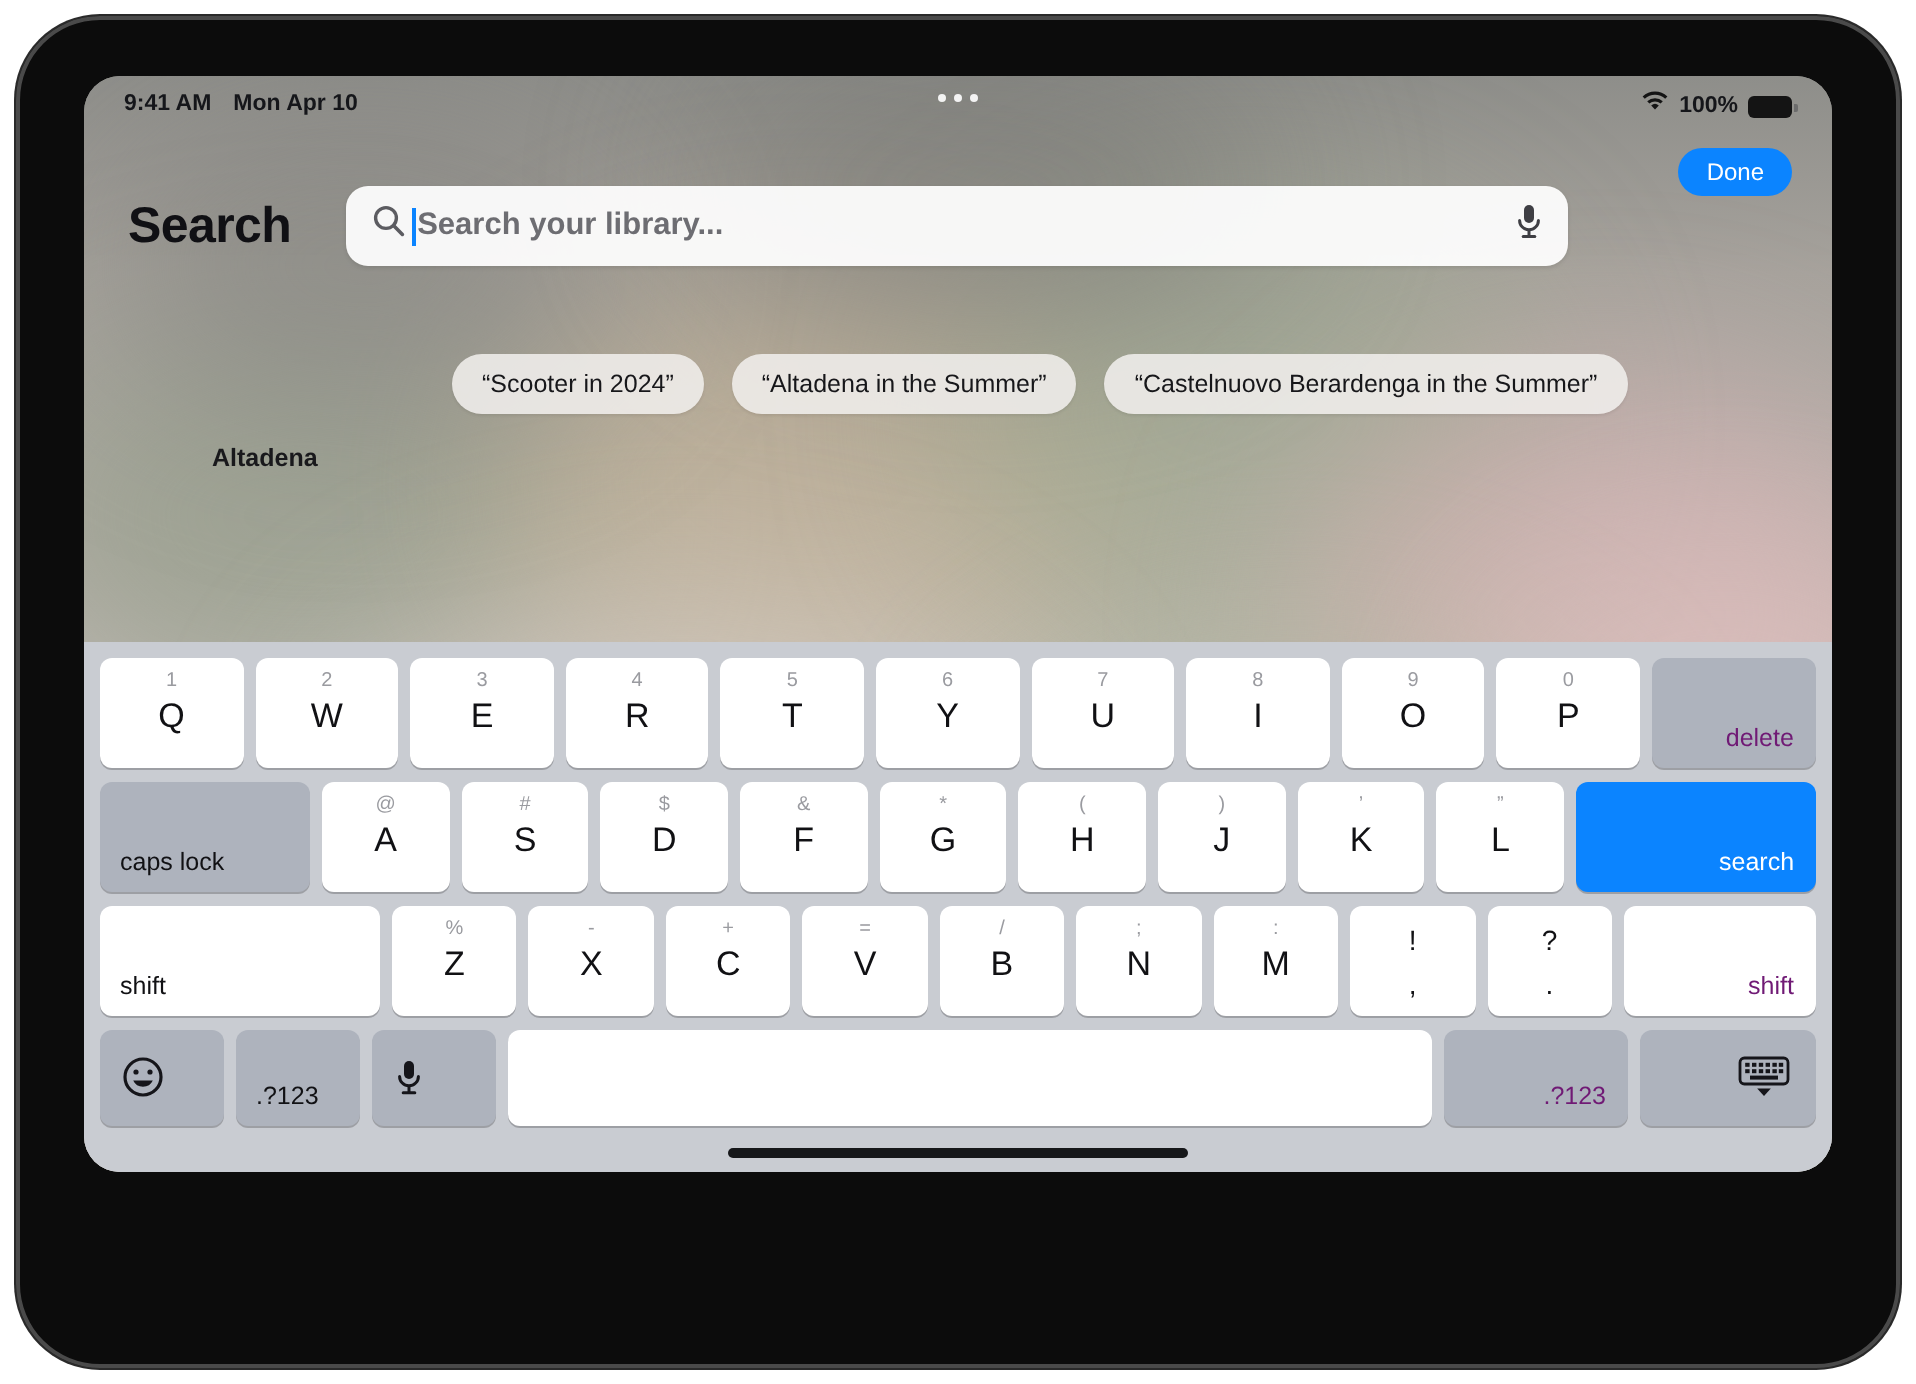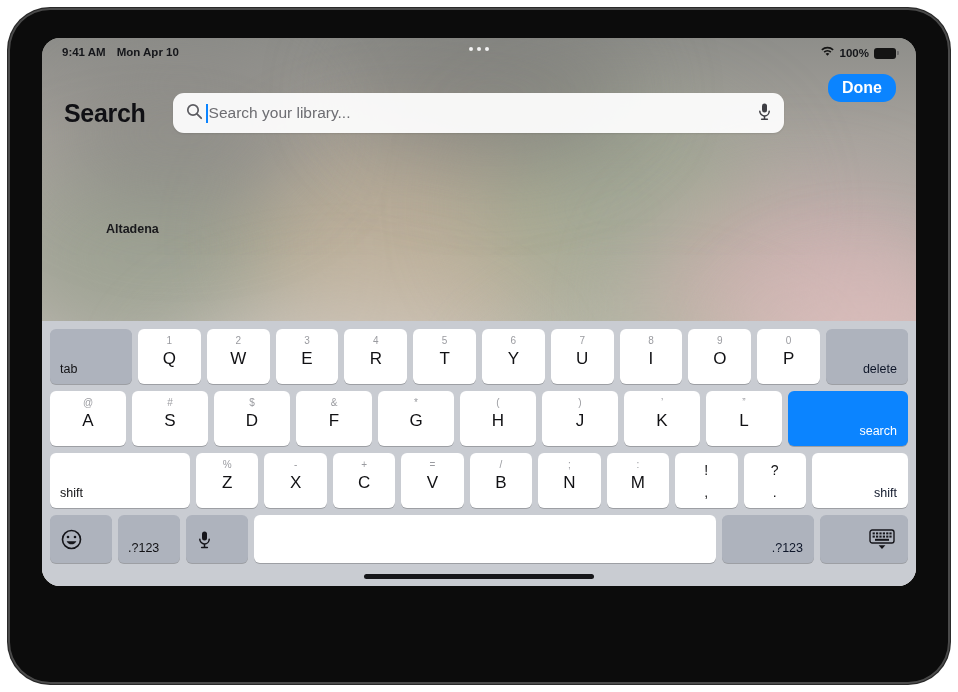--- a/index.html
+++ b/index.html
@@ -55,39 +55,40 @@
   }
   .battery-shell::after {
     content: ""; position: absolute; right: -3px; top: 3.5px;
     width: 2px; height: 4px; border-radius: 0 1px 1px 0; background: #6c6c6c;
   }
 
   
   #done-button {
     position: absolute; right: 20px; top: 36px;
     background: #0b84ff; color: #fff;
-    font-size: 16px; font-weight: bold;
+    font-size: 12px; font-weight: normal;
     padding: 5px 14px; border-radius: 13px;
     cursor: pointer;
   }
 
   
   #search-header {
     position: absolute; left: 0; right: 0; top: 52px; height: 46px;
     display: flex; align-items: center; padding: 0 22px;
   }
   #page-title { font-size: 25px; font-weight: bold; color: #101014; letter-spacing: -0.3px; }
   #search-field {
     margin-left: 27px;
     width: 611px; height: 40px;
     background: rgba(255,255,255,0.93);
     border-radius: 11px;
     display: flex; align-items: center;
     padding: 0 12px 0 13px;
     box-shadow: 0 1px 2px rgba(0,0,0,0.10);
+    font-weight: bold;
   }
   #search-placeholder { color: #6d6d72; font-size: 15.5px; }
   .caret {
     width: 2px; height: 19px; background: #0b84ff;
     margin-left: 3px; margin-right: 1px;
   }
   #mic-icon-field { margin-left: auto; }
 
   
   #suggestions {
@@ -192,21 +193,21 @@
     text-align: center; font-size: 17px; color: #111114;
   }
   .key .alt {
     position: absolute; left: 0; right: 0; top: 6px;
     text-align: center; font-size: 10px; color: #9a9ba0;
   }
   .key .corner-bl {
     position: absolute; left: 10px; bottom: 8px; font-size: 12.5px; color: #111114;
   }
   .key .corner-br {
-    position: absolute; right: 11px; bottom: 8px; font-size: 12.5px; color: #0f172a;
+    position: absolute; right: 11px; bottom: 8px; font-size: 12.5px; color: #701a75;
   }
   .key.blue .corner-br { color: #ffffff; }
   .key .stack-top {
     position: absolute; left: 0; right: 0; top: 9px; text-align: center;
     font-size: 14px; color: #111114;
   }
   .key .stack-bot {
     position: absolute; left: 0; right: 0; bottom: 8px; text-align: center;
     font-size: 14px; color: #111114;
   }
@@ -292,31 +293,33 @@
           <svg width="15" height="19" viewBox="0 0 15 19">
             <rect x="5" y="1.5" width="5" height="9" rx="2.5" fill="#3f3f44"></rect>
             <path d="M2.8 9.2a4.7 4.7 0 0 0 9.4 0" fill="none" stroke="#3f3f44" stroke-width="1.5" stroke-linecap="round"></path>
             <line x1="7.5" y1="14" x2="7.5" y2="17" stroke="#3f3f44" stroke-width="1.5"></line>
             <line x1="4.6" y1="17.2" x2="10.4" y2="17.2" stroke="#3f3f44" stroke-width="1.5" stroke-linecap="round"></line>
           </svg>
         </span>
       </div>
     </div>
 
+    <div id="suggestions">
+      <div class="chip">“Scooter in 2024”</div>
+      <div class="chip">“Altadena in the Summer”</div>
+      <div class="chip">“Castelnuovo Berardenga in the Summer”</div>
+    </div>
 
     <div id="recents">
       <div id="recents-heading">Altadena</div>
     </div>
 
     <div id="keyboard">
 
       <div class="kb-row">
-        <div class="key gray k-tab">
-          <span class="corner-bl">tab</span>
-        </div>
         <div class="key">
             <span class="alt">1</span>
             <span class="main">Q</span>
           </div>
         <div class="key">
             <span class="alt">2</span>
             <span class="main">W</span>
           </div>
         <div class="key">
             <span class="alt">3</span>
@@ -349,20 +352,23 @@
         <div class="key">
             <span class="alt">0</span>
             <span class="main">P</span>
           </div>
         <div class="key gray k-delete">
           <span class="corner-br">delete</span>
         </div>
       </div>
 
       <div class="kb-row">
+        <div class="key gray k-caps">
+          <span class="corner-bl">caps lock</span>
+        </div>
         <div class="key">
             <span class="alt">@</span>
             <span class="main">A</span>
           </div>
         <div class="key">
             <span class="alt">#</span>
             <span class="main">S</span>
           </div>
         <div class="key">
             <span class="alt">$</span>

